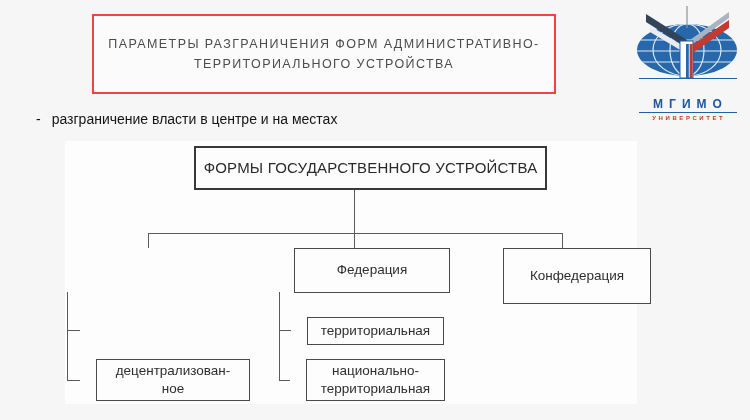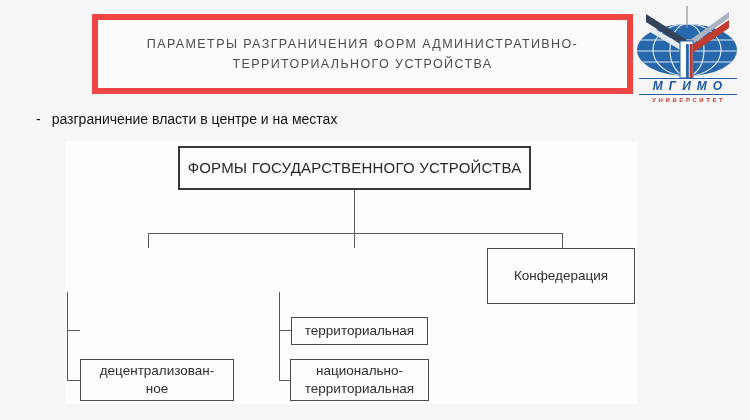--- a/index.html
+++ b/index.html
@@ -2,50 +2,50 @@
 <html><head>
 <meta charset="utf-8">
 <style>
   html,body{margin:0;padding:0;background:#e9e9e9;}
   .slide{
     position:relative;width:750px;height:420px;background:#f6f6f6;
     overflow:hidden;font-family:"Liberation Sans","DejaVu Sans",sans-serif;
   }
   
   .title-box{
-    position:absolute;left:92px;top:14px;width:541px;height:80px;
-    background:#fbfbfb;border:6px solid #ef4444;box-sizing:border-box;
+    position:absolute;left:92px;top:14px;width:464px;height:80px;
+    background:#fbfbfb;border:2px solid #ef4444;box-sizing:border-box;
     display:flex;align-items:center;justify-content:center;
   }
   .title-text{
     font-size:12.5px;letter-spacing:1.4px;color:#4c4c4c;
     text-align:center;white-space:pre-line;line-height:1.6;
   }
   .bullet-line{
     position:absolute;left:36px;top:111px;display:flex;gap:11px;
     font-size:14px;color:#141414;
   }
   
   .logo{position:absolute;left:630px;top:4px;width:115px;text-align:center;}
   .logo svg{display:block;}
   .logo-rule{height:0;border-top:1.5px solid #2260a6;width:98px;margin:0 auto;}
   .logo-name{
     font-size:12px;font-weight:bold;color:#1d55a0;
-    letter-spacing:6px;padding-left:6px;line-height:1.15;margin-top:1px;font-style:italic;
+    letter-spacing:6px;padding-left:6px;line-height:1.15;margin-top:19px;
   }
   .logo-subtitle{
     font-size:6px;font-weight:bold;color:#c23b2e;
     letter-spacing:2.6px;padding-left:2.6px;margin-top:2px;line-height:1.2;
   }
   
   .panel{position:absolute;left:65px;top:141px;width:572px;height:263px;background:#fdfdfd;}
   .node{
     position:absolute;background:#fdfdfd;border:1px solid #4a4a4a;box-sizing:border-box;
     display:flex;align-items:center;justify-content:center;text-align:center;
-    color:#2e2e2e;font-size:13.5px;line-height:1.35;white-space:pre-line;padding:1px 2px;
+    color:#2e2e2e;font-size:13.5px;line-height:1.35;white-space:pre-line;padding:1px 2px;margin-left:16px;
   }
   .node-root{border-width:2px;border-color:#383838;font-size:15px;letter-spacing:.2px;color:#2a2a2a;}
   .line{position:absolute;background:#5a5a5a;}
 </style>
 </head>
 <body>
 
 <div class="slide">
 
   <div class="title-box">
@@ -101,20 +101,21 @@
   <div class="line" style="left:562px;top:233px;width:1px;height:16px"></div>
   <div class="line" style="left:67px;top:292px;width:1px;height:89px"></div>
   <div class="line" style="left:68px;top:330px;width:12px;height:1px"></div>
   <div class="line" style="left:68px;top:380px;width:12px;height:1px"></div>
   <div class="line" style="left:279px;top:292px;width:1px;height:89px"></div>
   <div class="line" style="left:280px;top:330px;width:11px;height:1px"></div>
   <div class="line" style="left:280px;top:380px;width:10px;height:1px"></div>
 
   <div class="node node-root" style="left:178px;top:146px;width:353px;height:44px">ФОРМЫ ГОСУДАРСТВЕННОГО УСТРОЙСТВА</div>
 
+  <div class="node" style="left:278px;top:248px;width:156px;height:45px">Федерация</div>
   <div class="node" style="left:487px;top:248px;width:148px;height:56px">Конфедерация</div>
 
   <div class="node" style="left:80px;top:359px;width:154px;height:42px">децентрализован-
 ное</div>
   <div class="node" style="left:291px;top:317px;width:137px;height:28px">территориальная</div>
   <div class="node" style="left:290px;top:359px;width:139px;height:42px">национально-
 территориальная</div>
 
 </div>
 

